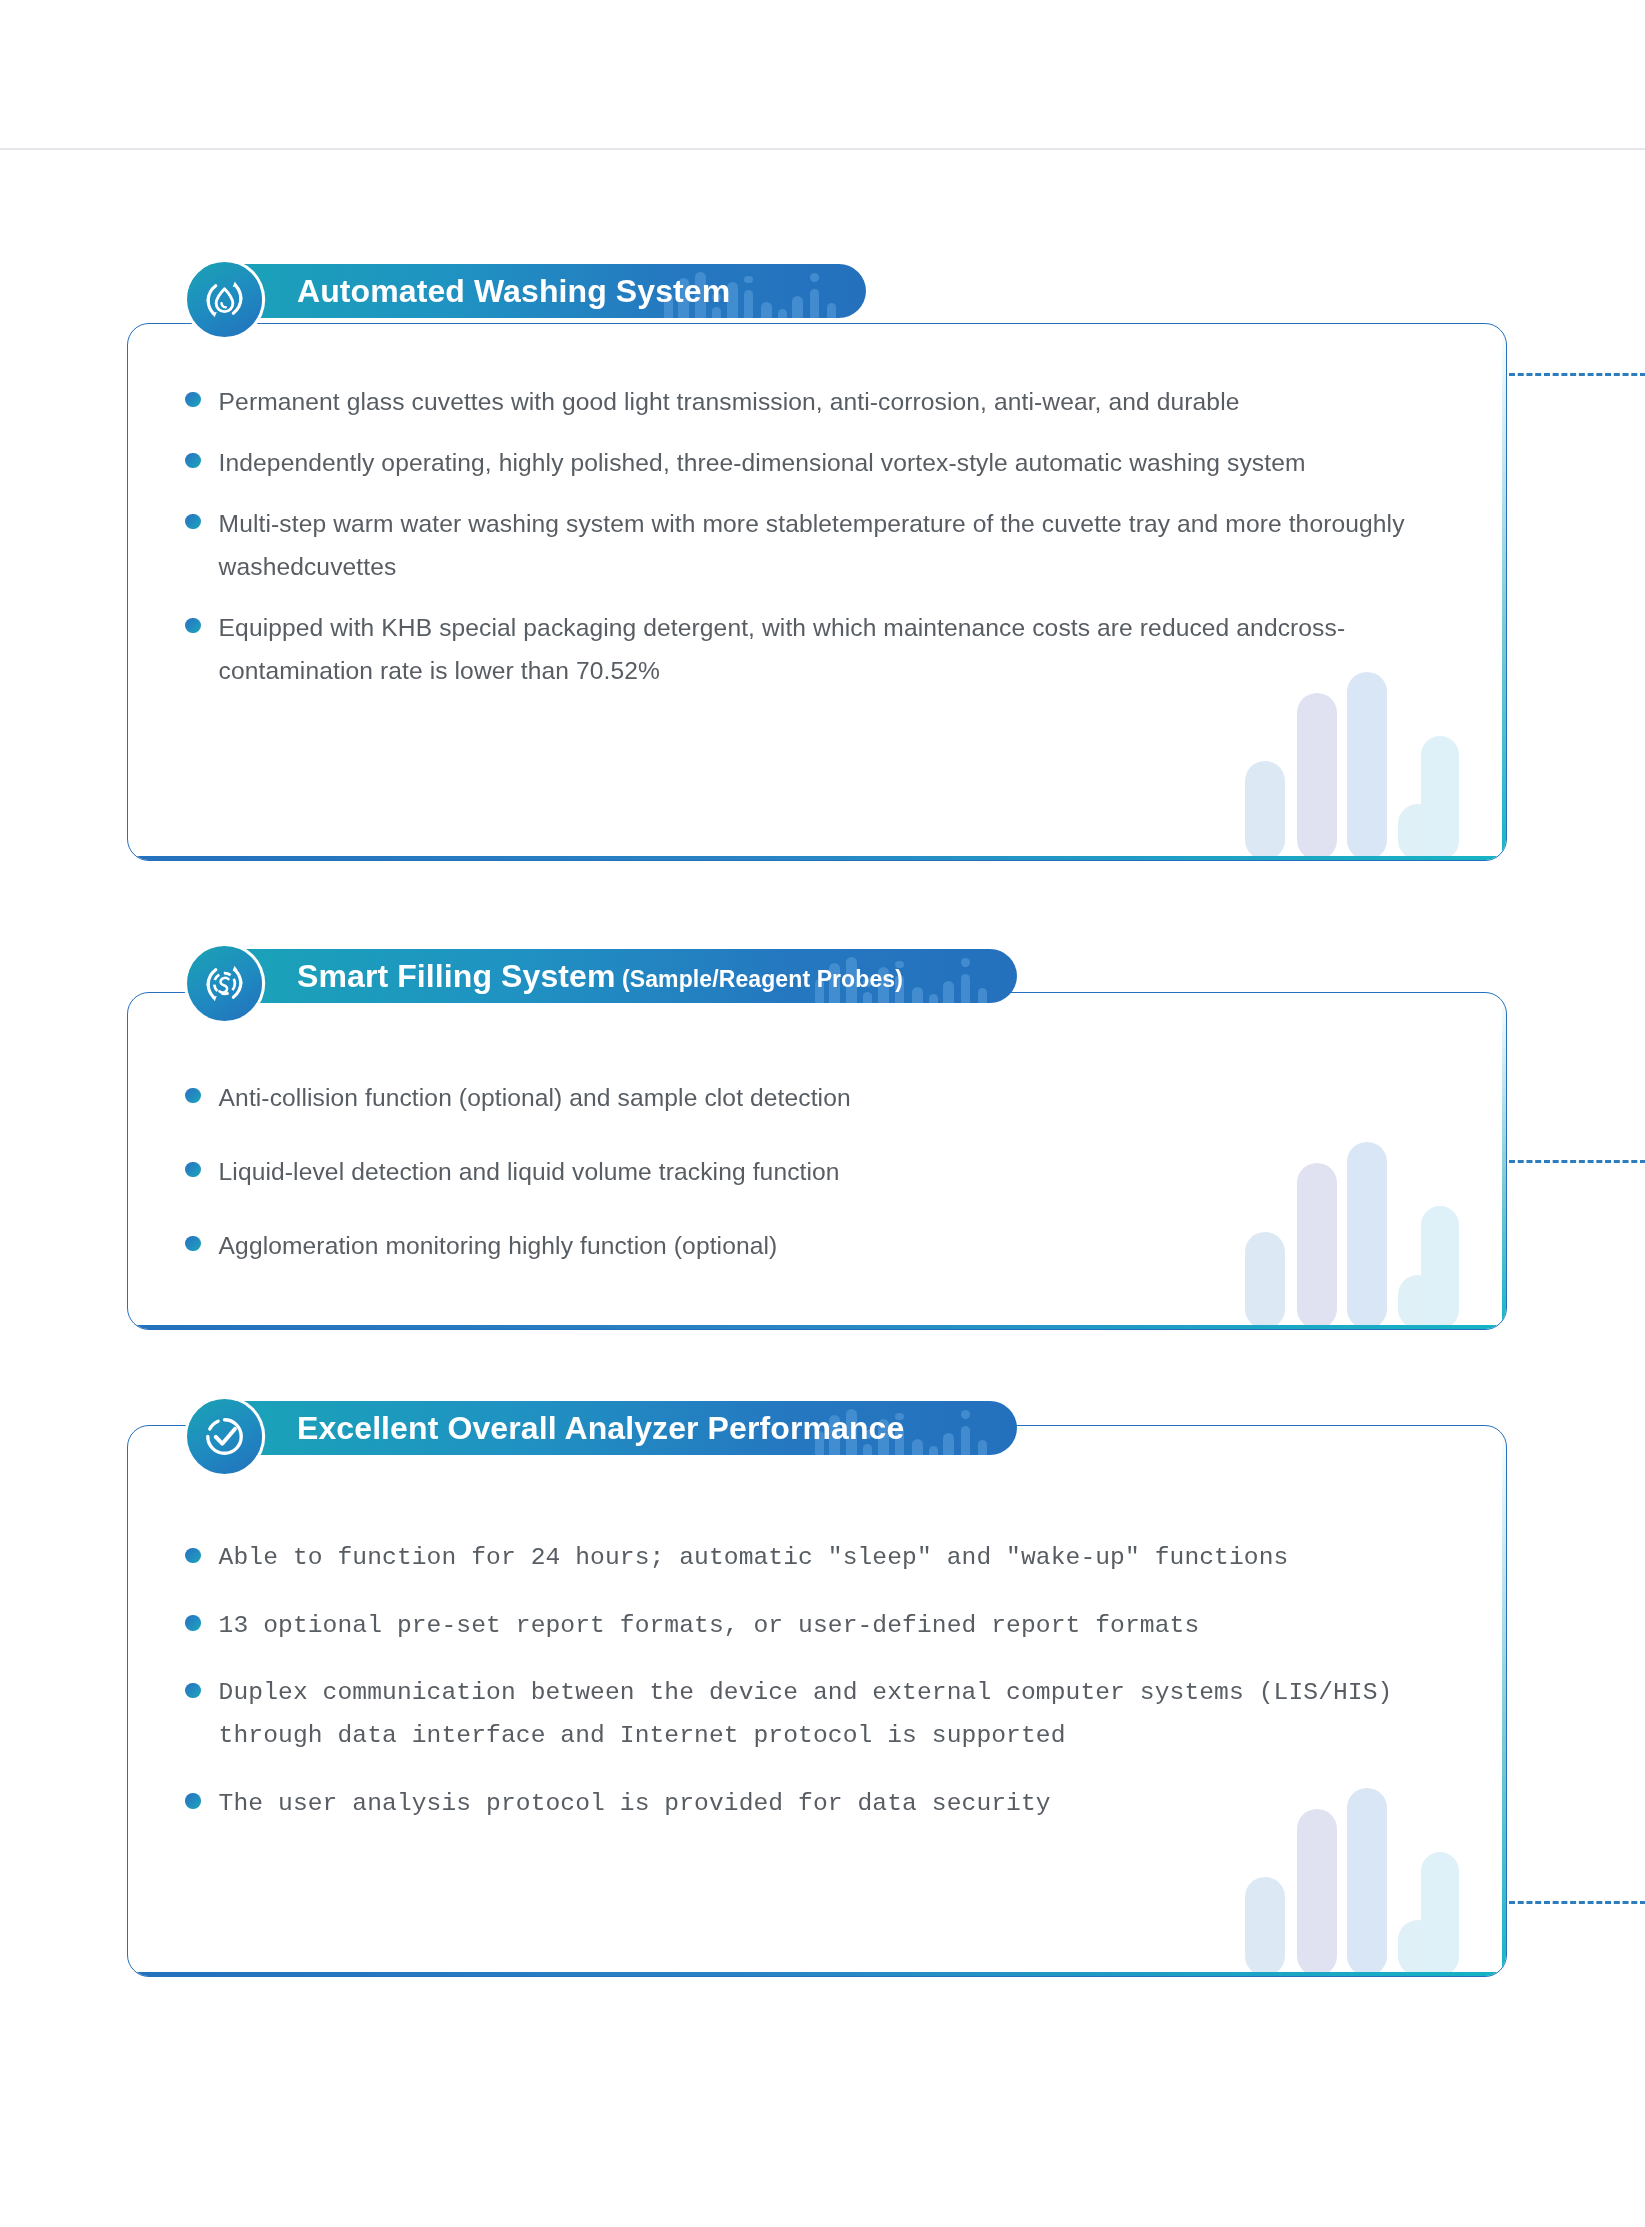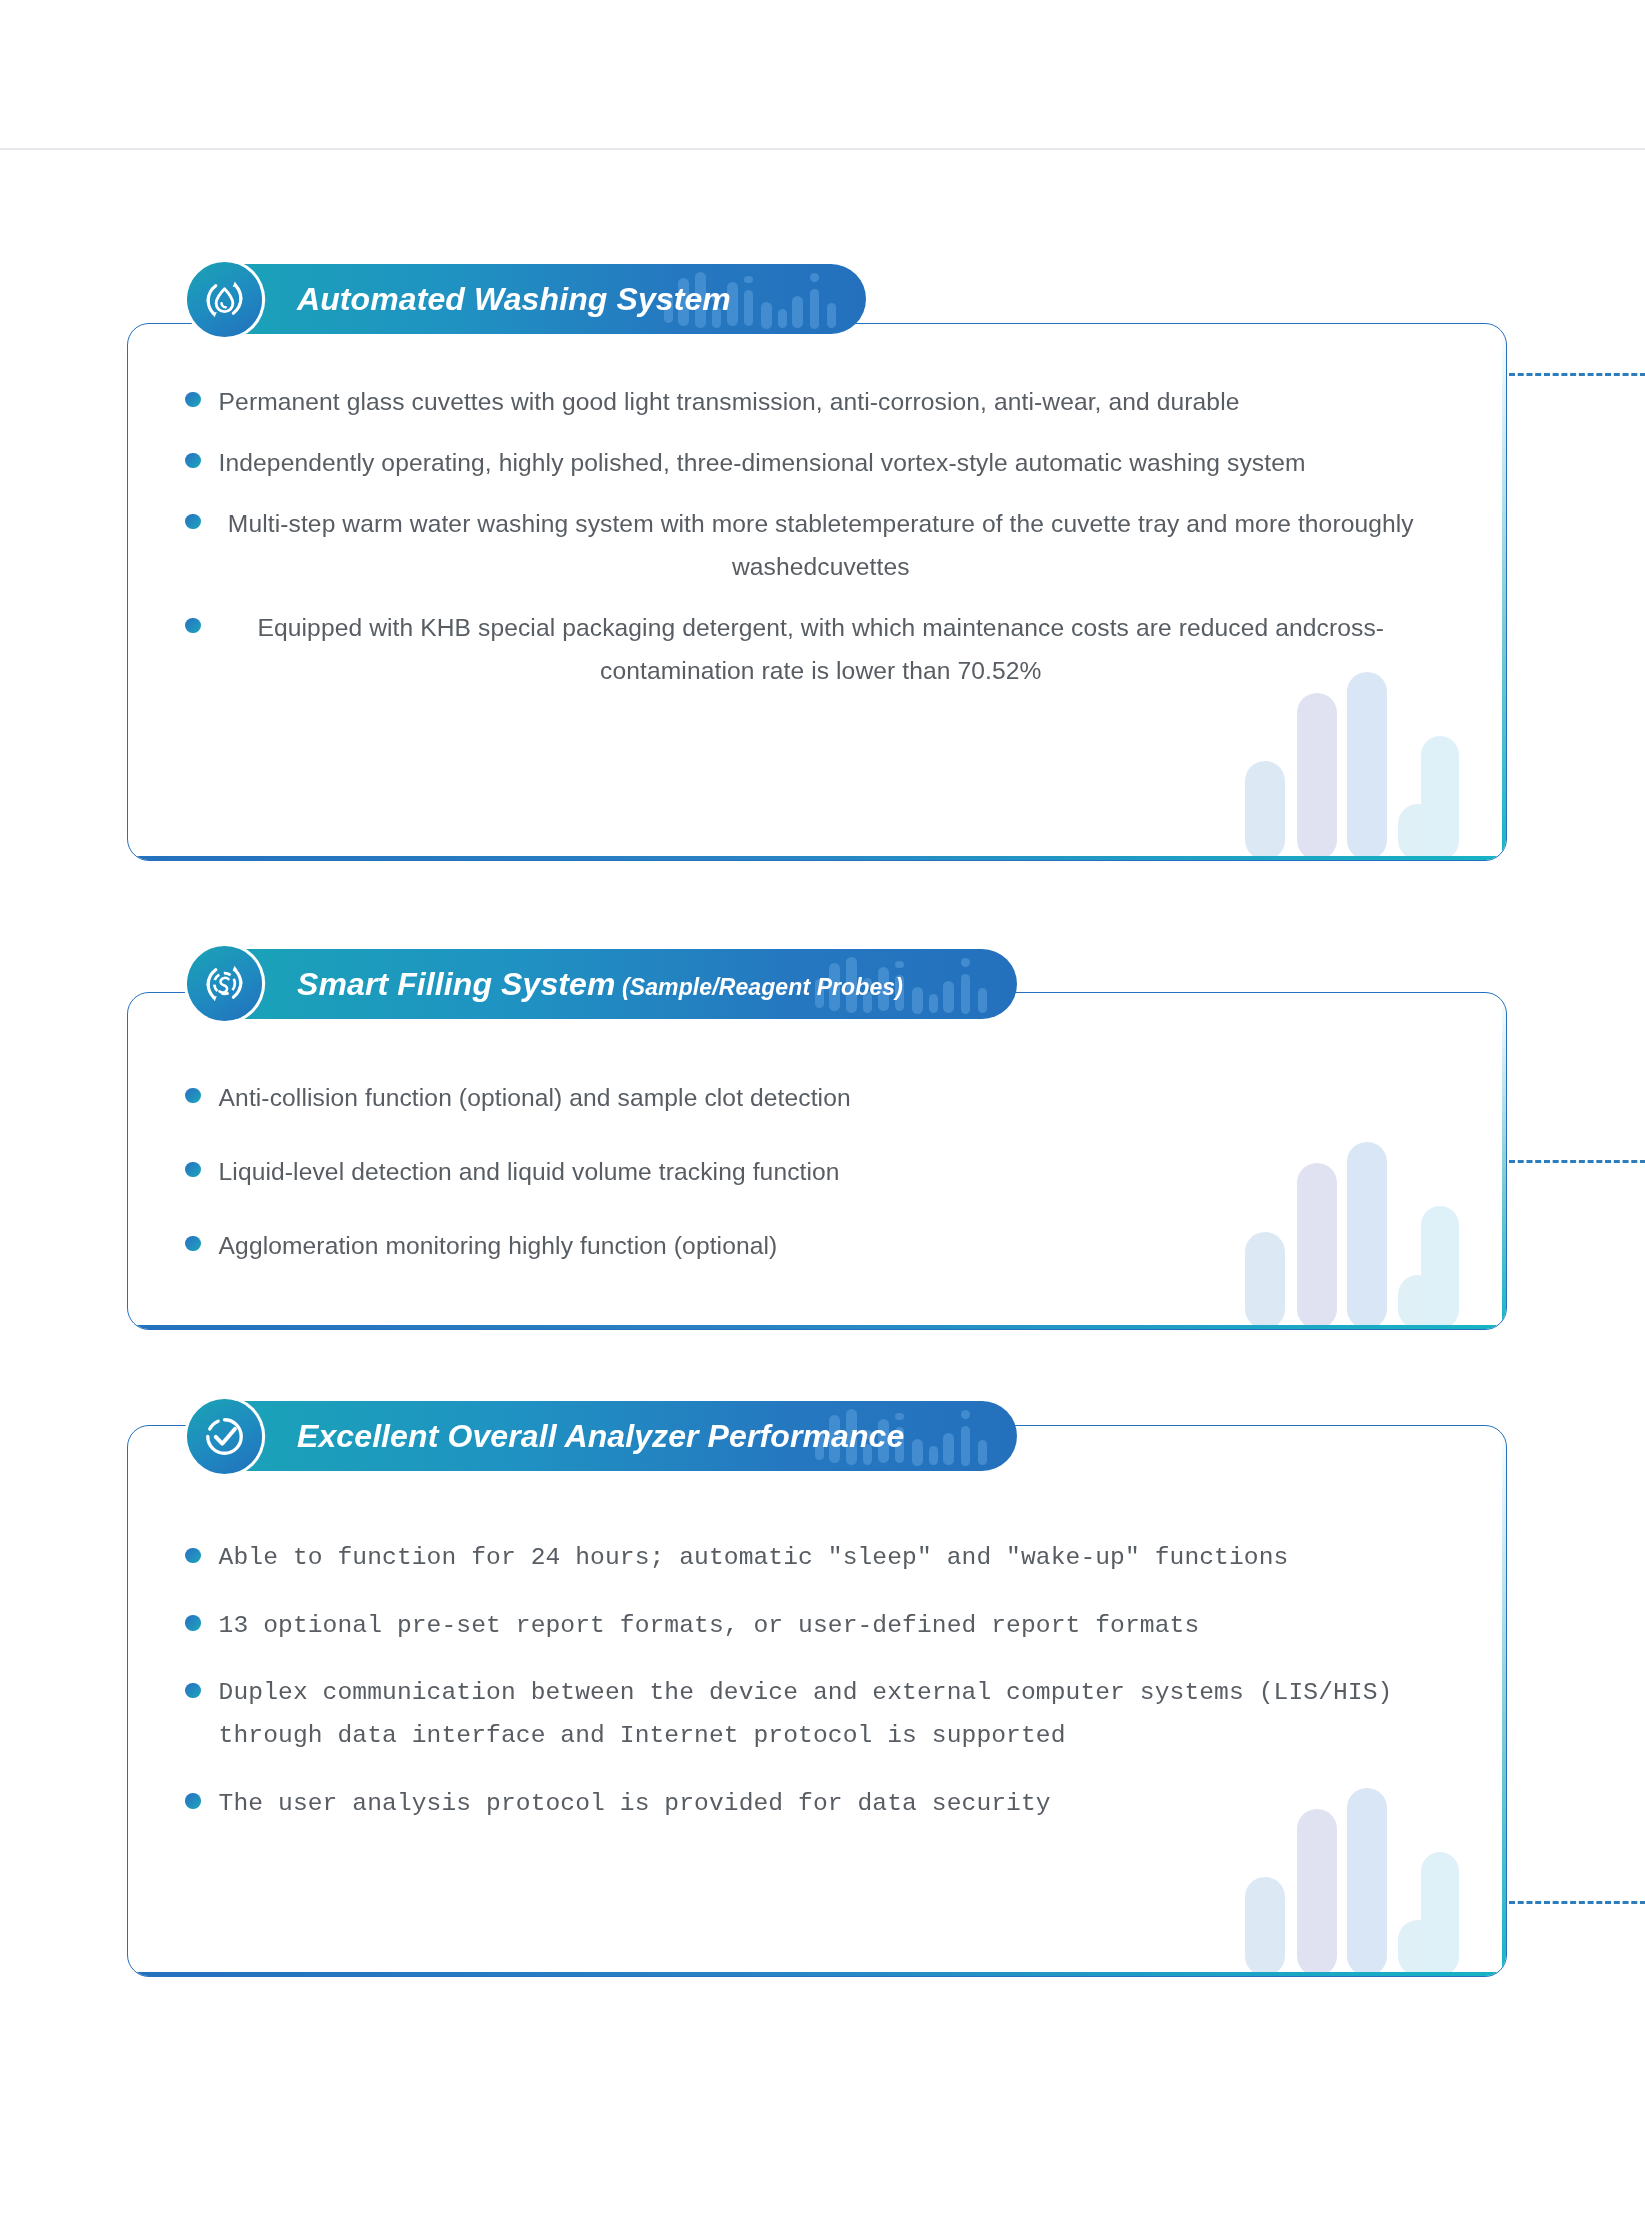--- a/index.html
+++ b/index.html
@@ -74,28 +74,27 @@
   }
   .bars span {
     position: absolute;
     bottom: 0;
     border-radius: 39px;
   }
 
   
   .pill {
     position: absolute;
-    height: 70px;
+    height: 54px;
     border-radius: 35px;
     background: linear-gradient(90deg, #19a5b6 0%, #1f93c2 38%, #2578c0 72%, #2470bd 100%);
     display: flex;
     align-items: center;
     overflow: hidden;
     z-index: 4;
-    font-style: italic;
   }
   .pill-1 { left: 187px; top: 264px;  width: 679px; }
   .pill-2 { left: 187px; top: 949px; width: 830px; }
   .pill-3 { left: 187px; top: 1401px; width: 830px; }
 
   .pill-bars {
     position: absolute;
     right: 11.7px;
     top: 0;
     width: 194px;
@@ -149,21 +148,21 @@
     z-index: 3;
   }
   .b1 { left: 185px; top: 380px;  width: 1238px; }
   .b2 { left: 185px; top: 1076px; width: 1238px; }
   .b3 { left: 185px; top: 1536px; width: 1238px; font-family: Liberation Mono, monospace; }
 
   .bullet {
     display: flex;
     align-items: flex-start;
   }
-  .b1 .bullet { margin-bottom: 18px; text-align: center; }
+  .b1 .bullet { margin-bottom: 18px; }
   .b2 .bullet { margin-bottom: 31px; }
   .b3 .bullet { margin-bottom: 24.6px; }
   .bullet:last-child { margin-bottom: 0; }
 
   .dot {
     flex: 0 0 auto;
     width: 15.6px;
     height: 15.6px;
     border-radius: 50%;
     background: linear-gradient(135deg, #2a6fc0 0%, #2190c0 60%, #18a8b8 100%);

